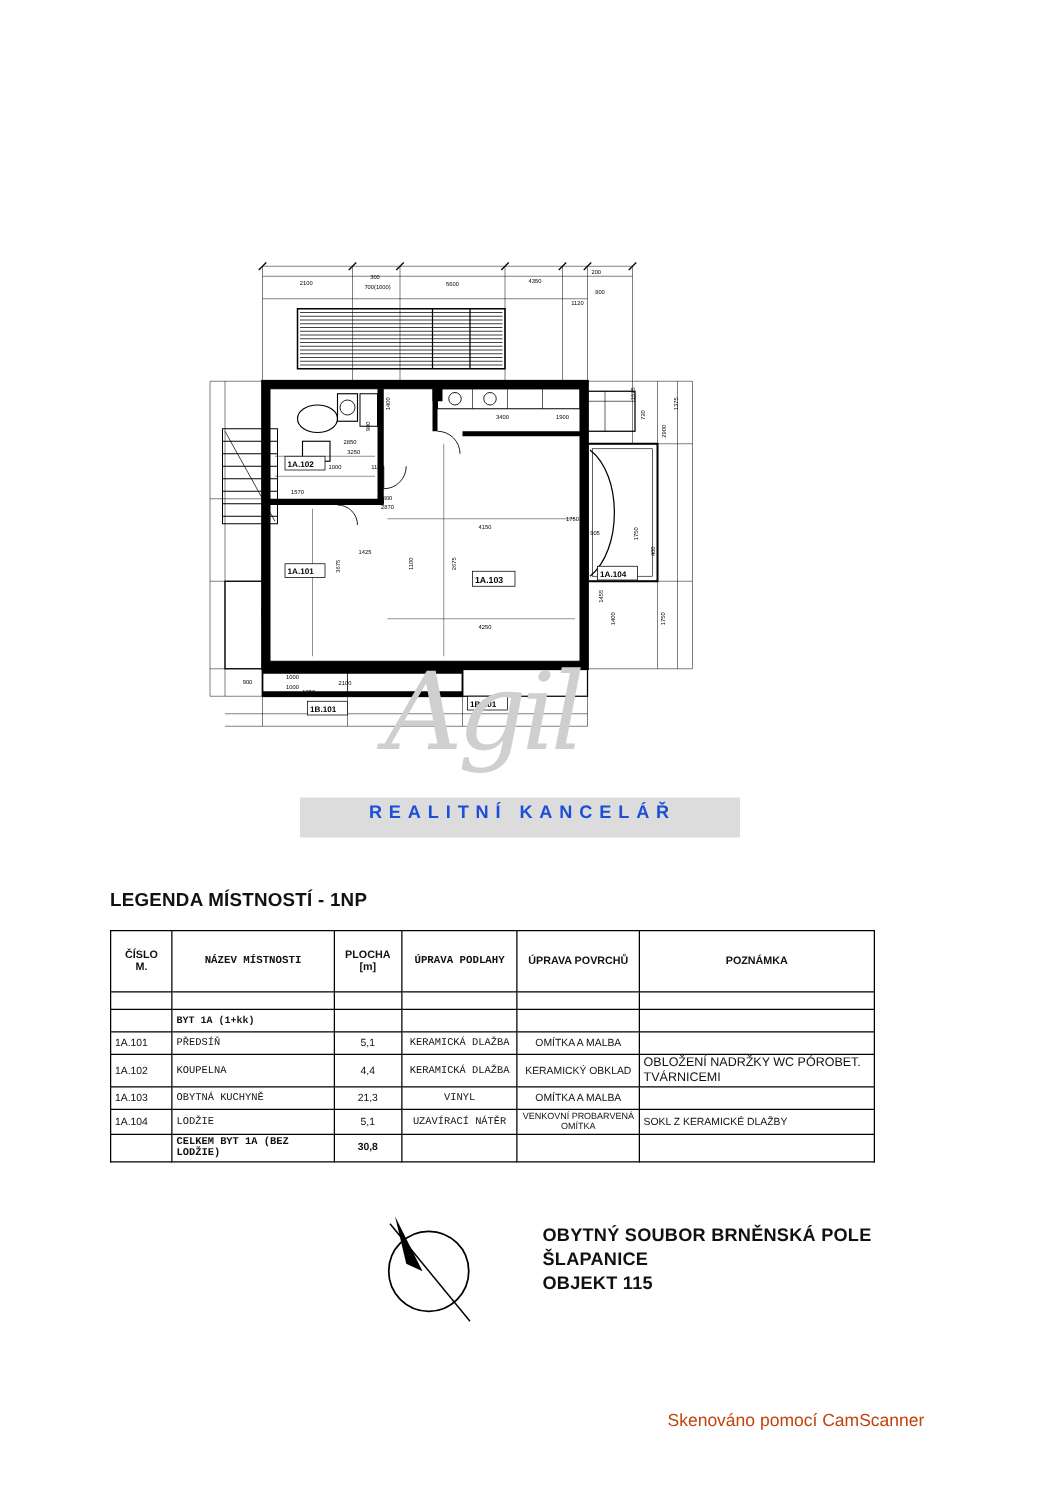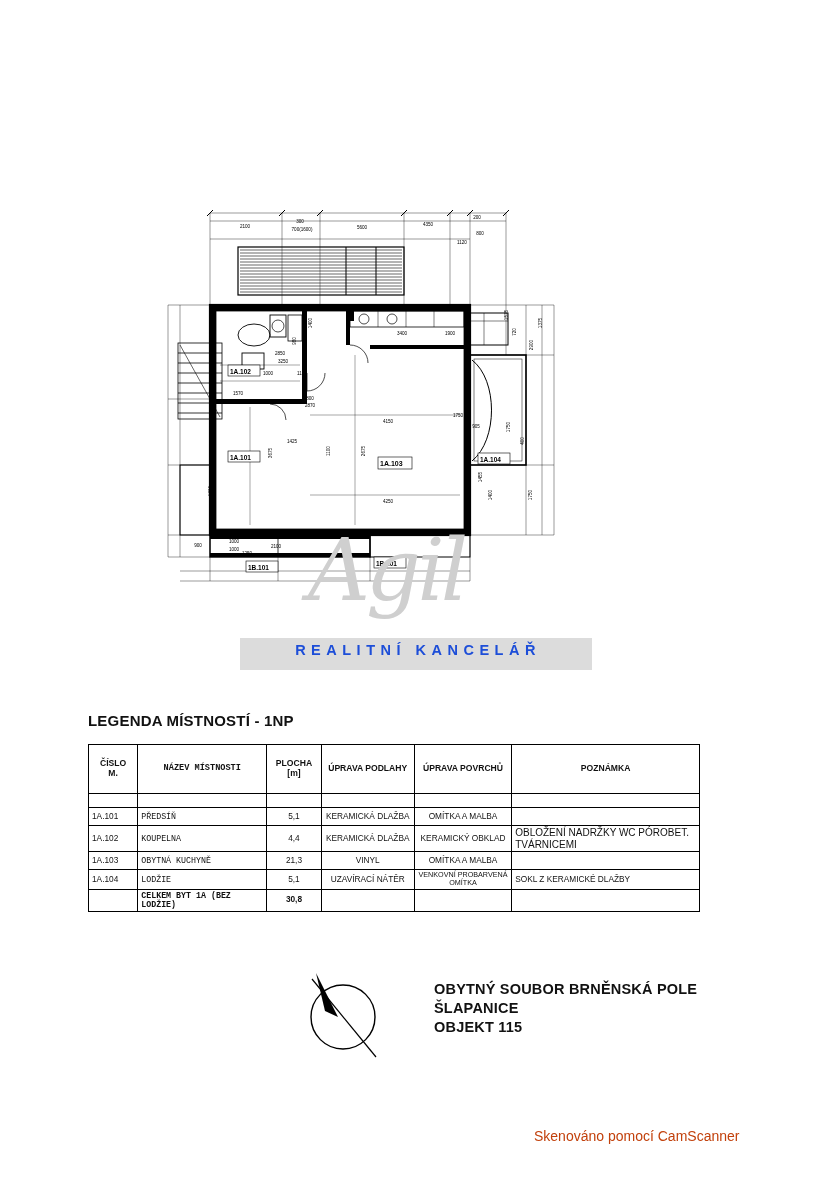--- a/index.html
+++ b/index.html
@@ -92,21 +92,21 @@
   }
   #legend-table thead th {
     font-weight: bold;
     text-align: center;
     height: 46px;
     font-size: 8.6px;
   }
   .c-num   { width: 46px;  text-align: left; }
   .c-name  { width: 140px; text-align: left; font-family: Liberation Mono, monospace; }
   .c-area  { width: 50px;  text-align: center; }
-  .c-floor { width: 95px;  text-align: center; }
+  .c-floor { width: 95px;  text-align: center; font-family: Liberation Mono, monospace; }
   .c-surf  { width: 100px; text-align: center; }
   .c-note  { width: 209px; }
   .row-blank td { height: 11px; }
   .row-head td { font-weight: bold; font-size: 8px; }
   .row-total td { font-weight: bold; }
   tbody td { height: 15px; }
 
   
   #north {
     position: absolute;
@@ -384,20 +384,28 @@
   </thead>
   <tbody>
     <tr class="row-blank">
       <td class="c-num"></td>
       <td class="c-name"></td>
       <td class="c-area"></td>
       <td class="c-floor"></td>
       <td class="c-surf"></td>
       <td class="c-note"></td>
     </tr>
+    <tr class="row-head">
+      <td class="c-num"></td>
+      <td class="c-name">BYT 1A (1+kk)</td>
+      <td class="c-area"></td>
+      <td class="c-floor"></td>
+      <td class="c-surf"></td>
+      <td class="c-note"></td>
+    </tr>
     <tr>
       <td class="c-num">1A.101</td>
       <td class="c-name">PŘEDSÍŇ</td>
       <td class="c-area">5,1</td>
       <td class="c-floor">KERAMICKÁ DLAŽBA</td>
       <td class="c-surf">OMÍTKA A MALBA</td>
       <td class="c-note"></td>
     </tr>
     <tr>
       <td class="c-num">1A.102</td>

